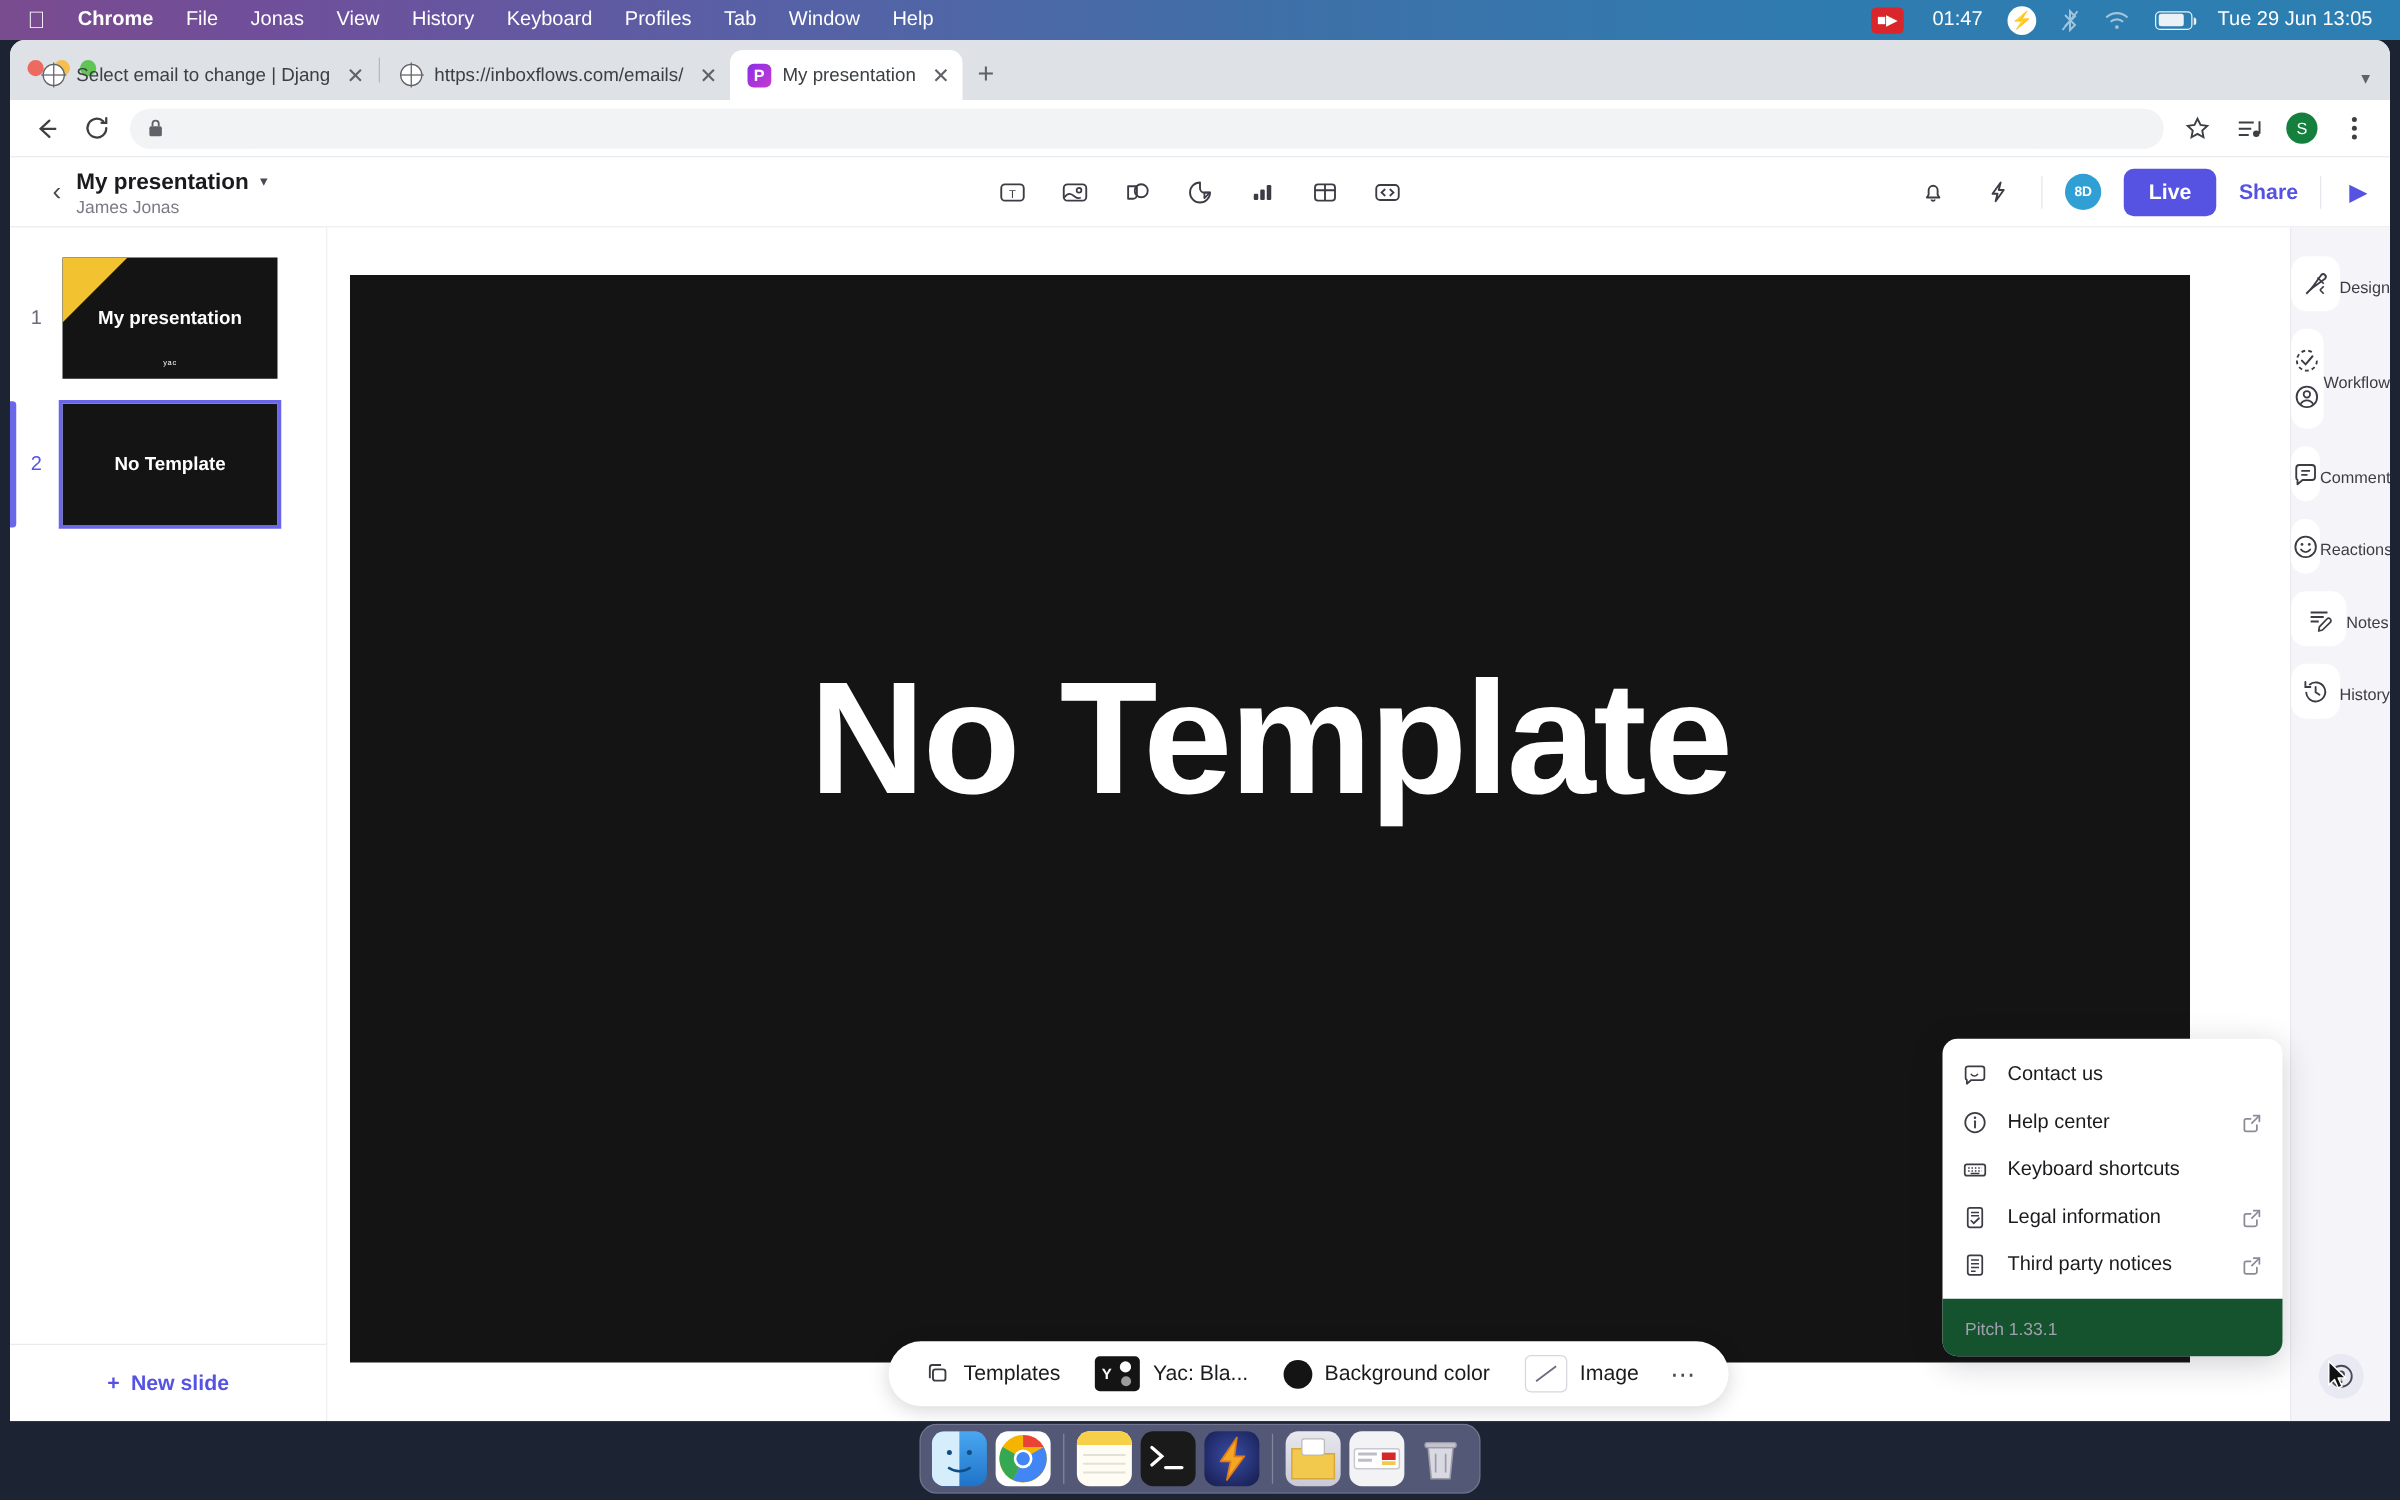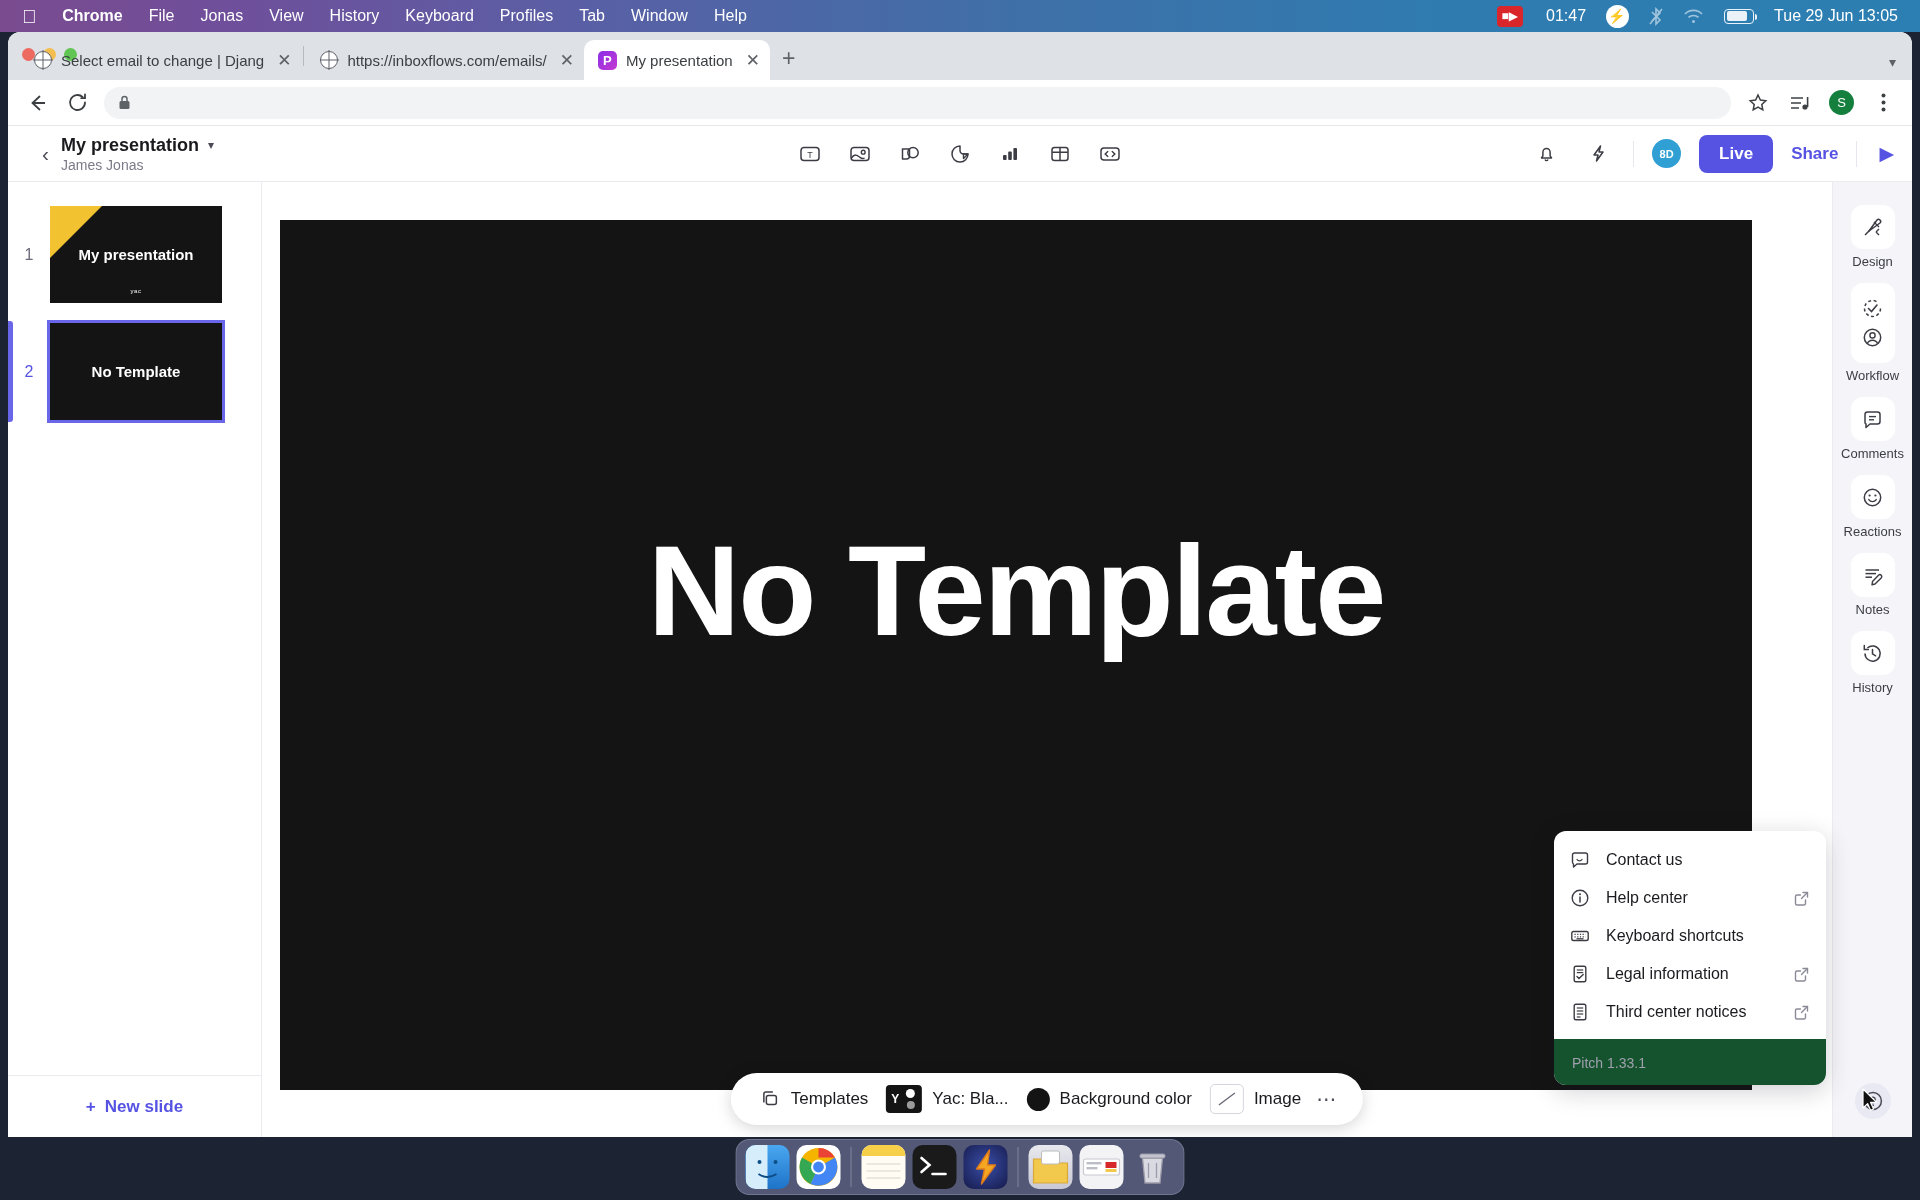--- a/index.html
+++ b/index.html
@@ -176,40 +176,40 @@
   .slide-canvas .big-text {
     color: #ffffff; font-size: 128px; font-weight: bold; letter-spacing: -2px;
     position: relative; top: -65px;
   }
 
   
   .bottom-toolbar {
     position: absolute; left: 50%; transform: translateX(-50%); bottom: 12px;
     height: 52px; background: #ffffff; border-radius: 26px;
     box-shadow: 0 3px 16px rgba(0,0,0,.17); display: flex; align-items: center;
-    gap: 0; padding: 0 20px; z-index: 6;
+    gap: 10px; padding: 0 20px; z-index: 6;
   }
   .bt-item { display: flex; align-items: center; gap: 10px; padding: 5px 9px; border-radius: 8px; cursor: pointer; font-size: 17px; color: #1b1b1f; }
   .yac-thumb {
     width: 36px; height: 28px; background: #141414; border-radius: 4px; position: relative;
     color: #ffffff; font-size: 12px; font-weight: bold; display: flex; align-items: center; padding-left: 5px;
   }
   .yac-thumb .dot1 { position: absolute; right: 7px; top: 4px; width: 9px; height: 9px; border-radius: 50%; background: #ffffff; }
   .yac-thumb .dot2 { position: absolute; right: 7px; bottom: 4px; width: 8px; height: 8px; border-radius: 50%; background: #9b9b9b; }
   .color-dot { width: 23px; height: 23px; border-radius: 50%; background: #141414; }
   .img-swatch { width: 34px; height: 30px; border: 1.4px solid #d6d6de; border-radius: 5px; display: flex; align-items: center; justify-content: center; }
   .dots { font-size: 20px; color: #4a4a55; letter-spacing: 1px; padding: 0 6px; }
 
   
   .rail {
     width: 80px; flex: 0 0 80px; background: #f5f5f9; border-left: 1px solid #ebebef;
     display: flex; flex-direction: column; align-items: center; padding-top: 20px; gap: 2px;
     position: relative;
   }
-  .rail-item { display: flex; flex-direction: column; align-items: center; width: 100%; cursor: pointer; padding: 3px 0 9px; }
+  .rail-item { display: flex; flex-direction: row; align-items: center; width: 100%; cursor: pointer; padding: 3px 0 9px; }
   .rail-icon-wrap { width: 44px; height: 44px; border-radius: 12px; background: #ffffff; display: flex; align-items: center; justify-content: center; color: #3c3c45; }
   .rail-icon-wrap.tall { height: 80px; flex-direction: column; gap: 6px; }
   .rail-label { font-size: 13px; color: #3c3c45; margin-top: 5px; }
   .help-fab {
     position: absolute; bottom: 18px; left: 50%; transform: translateX(-50%);
     width: 36px; height: 36px; border-radius: 50%; background: #e9e9f3;
     display: flex; align-items: center; justify-content: center; color: #4a4a55; cursor: pointer;
   }
 
   
@@ -646,21 +646,21 @@
         <div class="help-item">
           <span>
             <svg width="20" height="20" viewBox="0 0 20 20">
                 <rect x="4.2" y="2.2" width="11.6" height="15.6" rx="1.8" stroke="#3c3c45" stroke-width="1.4" fill="none"></rect>
                 <line x1="6.8" y1="6" x2="13.2" y2="6" stroke="#3c3c45" stroke-width="1.2"></line>
                 <line x1="6.8" y1="9" x2="13.2" y2="9" stroke="#3c3c45" stroke-width="1.2"></line>
                 <line x1="6.8" y1="12" x2="13.2" y2="12" stroke="#3c3c45" stroke-width="1.2"></line>
                 <line x1="6.8" y1="15" x2="10.5" y2="15" stroke="#3c3c45" stroke-width="1.2"></line>
               </svg>
           </span>
-          <span class="txt">Third center notices</span>
+          <span class="txt">Third party notices</span>
           <span class="ext">
             <svg width="17" height="17" viewBox="0 0 17 17">
                 <path d="M10 2.5 h4.5 V7" stroke="#8b8b98" stroke-width="1.4" fill="none" stroke-linecap="round"></path>
                 <line x1="14.2" y1="2.8" x2="8.5" y2="8.5" stroke="#8b8b98" stroke-width="1.4" stroke-linecap="round"></line>
                 <path d="M12.5 10 v3.5 a1.5 1.5 0 0 1 -1.5 1.5 H4 a1.5 1.5 0 0 1 -1.5 -1.5 V6.5 A1.5 1.5 0 0 1 4 5 h3.5" stroke="#8b8b98" stroke-width="1.4" fill="none" stroke-linecap="round"></path>
               </svg>
           </span>
         </div>
         <div class="help-ver">Pitch 1.33.1</div>
       </div>

